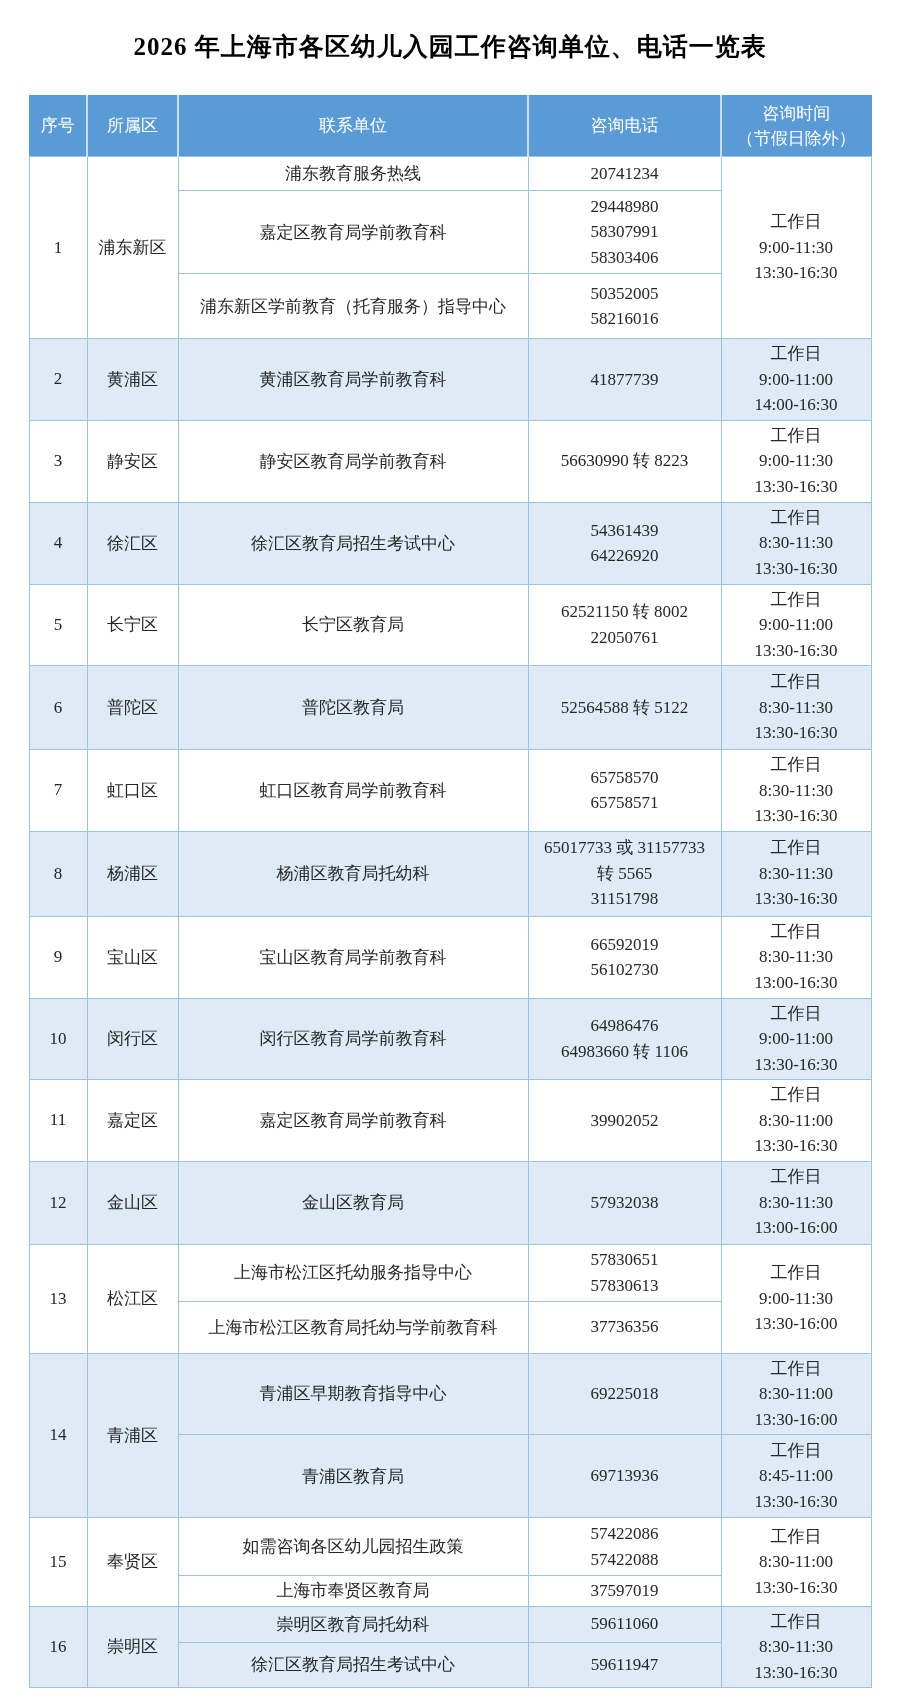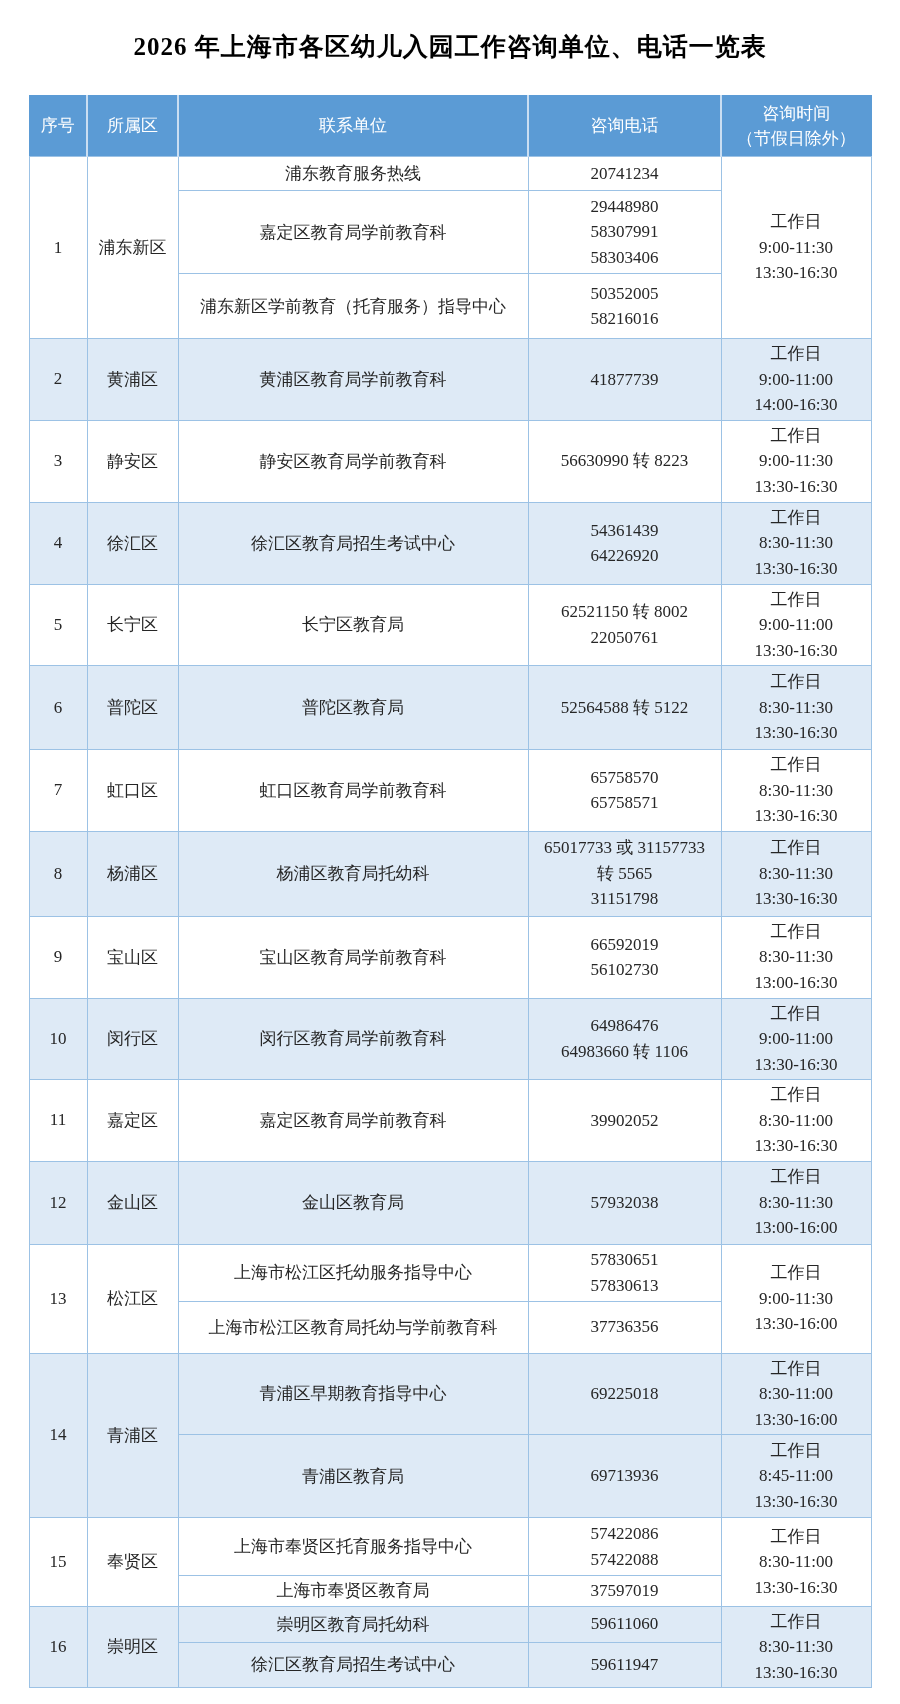--- a/index.html
+++ b/index.html
@@ -240,21 +240,21 @@
       <td>青浦区教育局</td>
       <td class="lines">69713936</td>
       <td class="lines">工作日
 8:45-11:00
 13:30-16:30</td>
     </tr>
 
     <tr style="height:58px">
       <td rowspan="2">15</td>
       <td rowspan="2">奉贤区</td>
-      <td>上海市奉贤区托育服务指导中心</td>
+      <td>如需咨询各区幼儿园招生政策</td>
       <td class="lines">57422086
 57422088</td>
       <td rowspan="2" class="lines">工作日
 8:30-11:00
 13:30-16:30</td>
     </tr>
     <tr style="height:22px">
       <td>上海市奉贤区教育局</td>
       <td class="lines">37597019</td>
     </tr>

